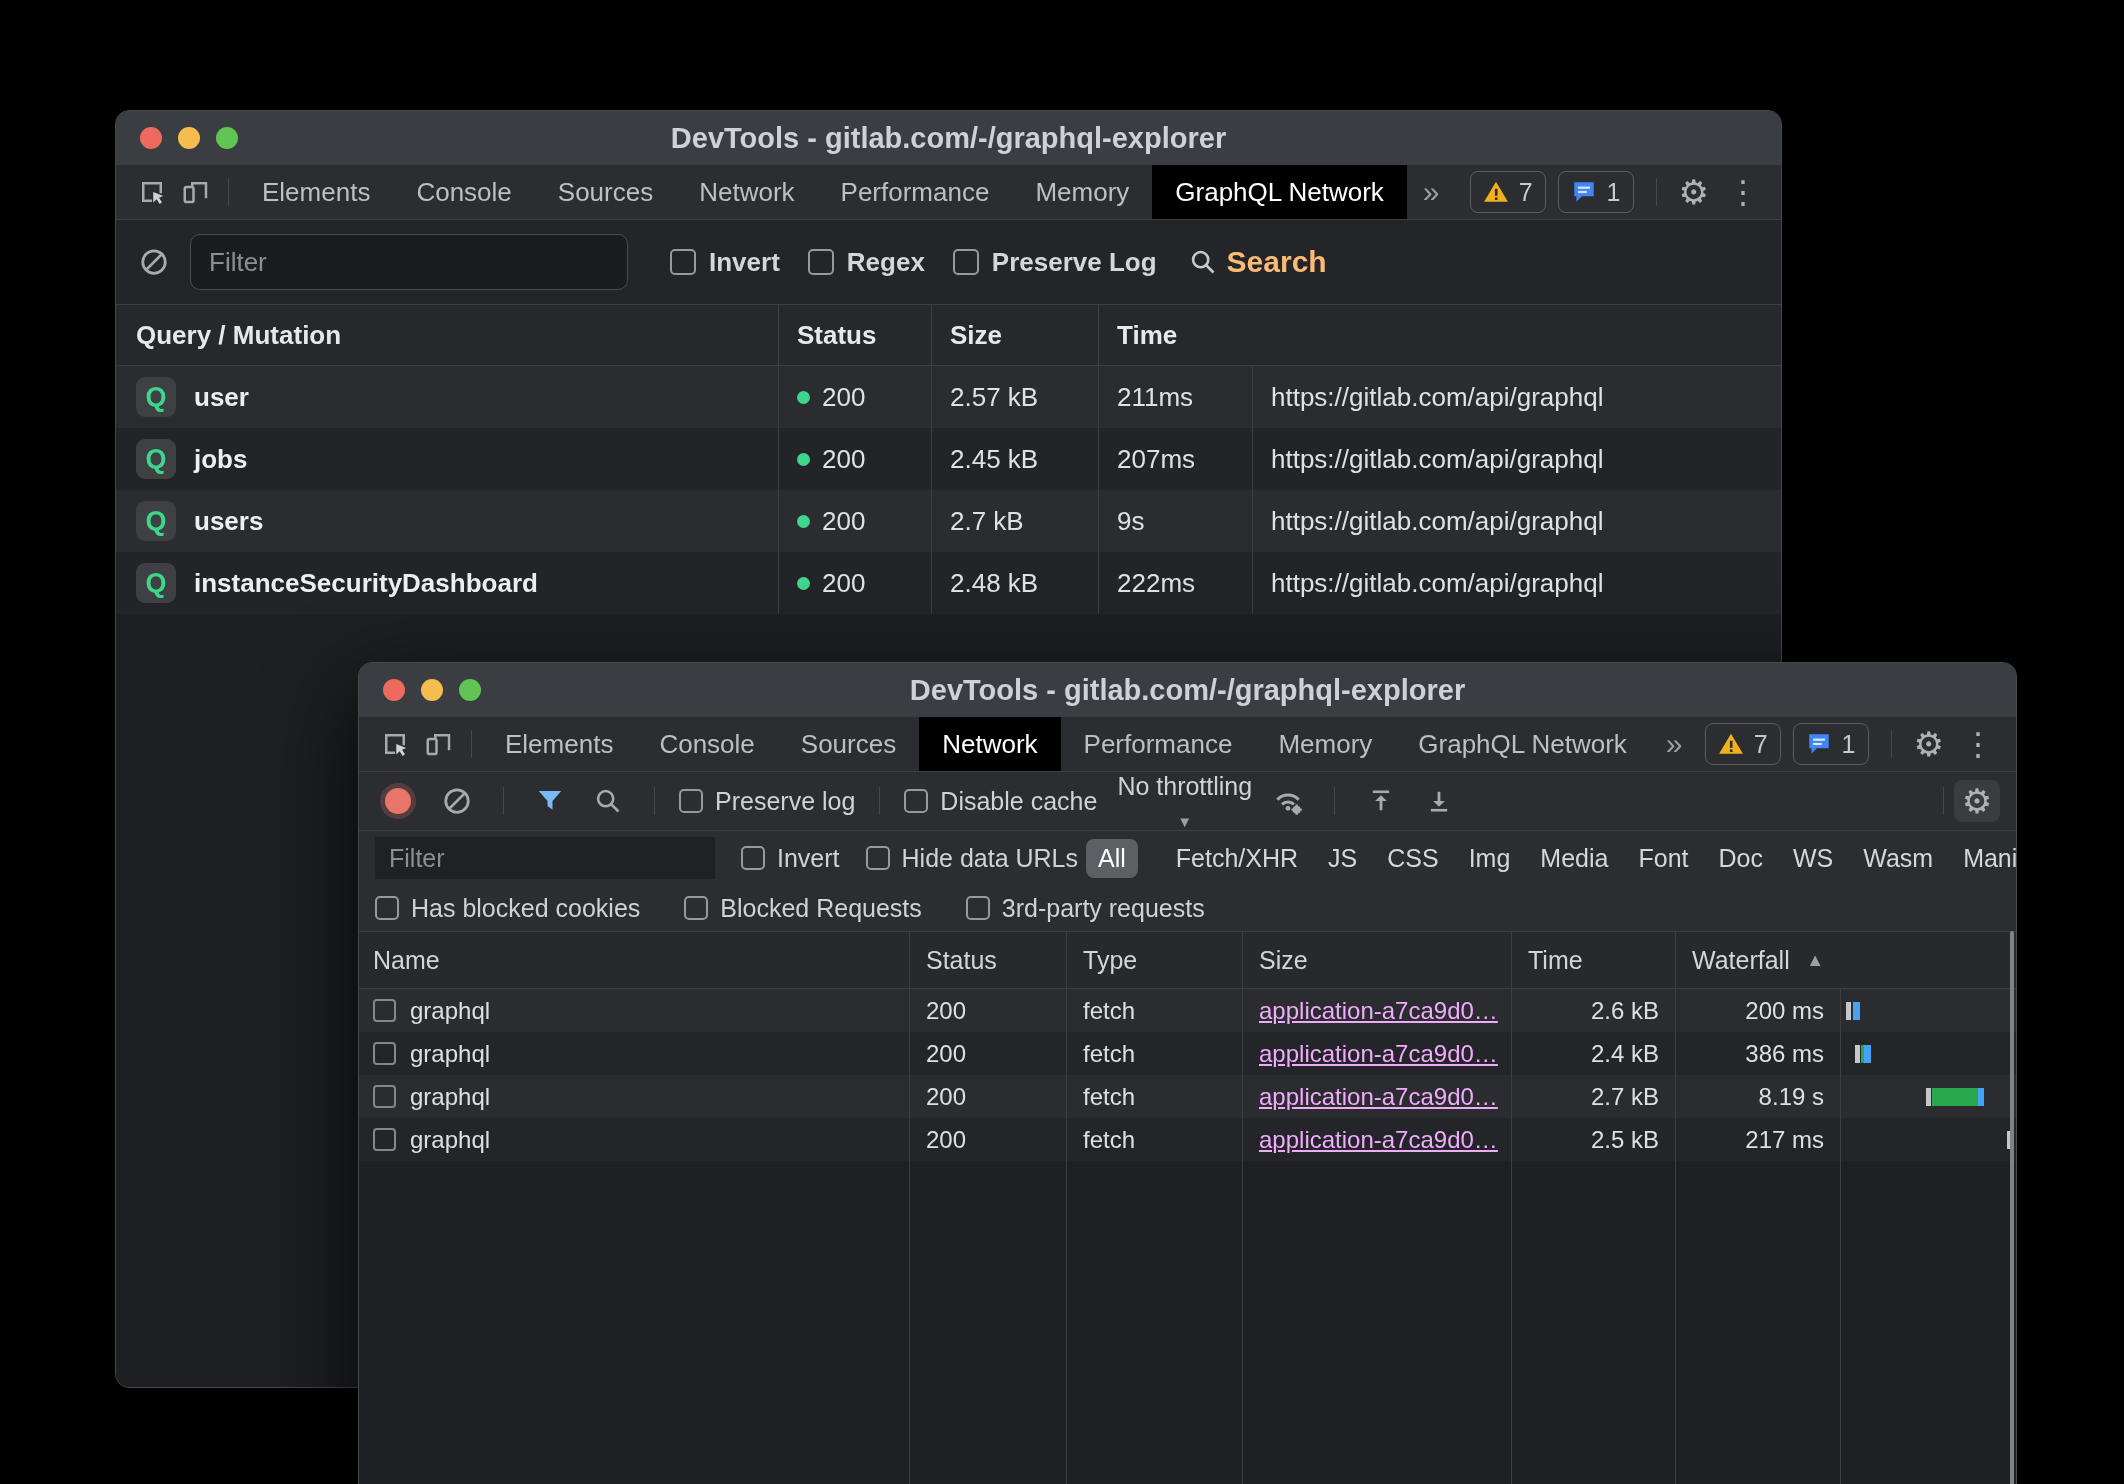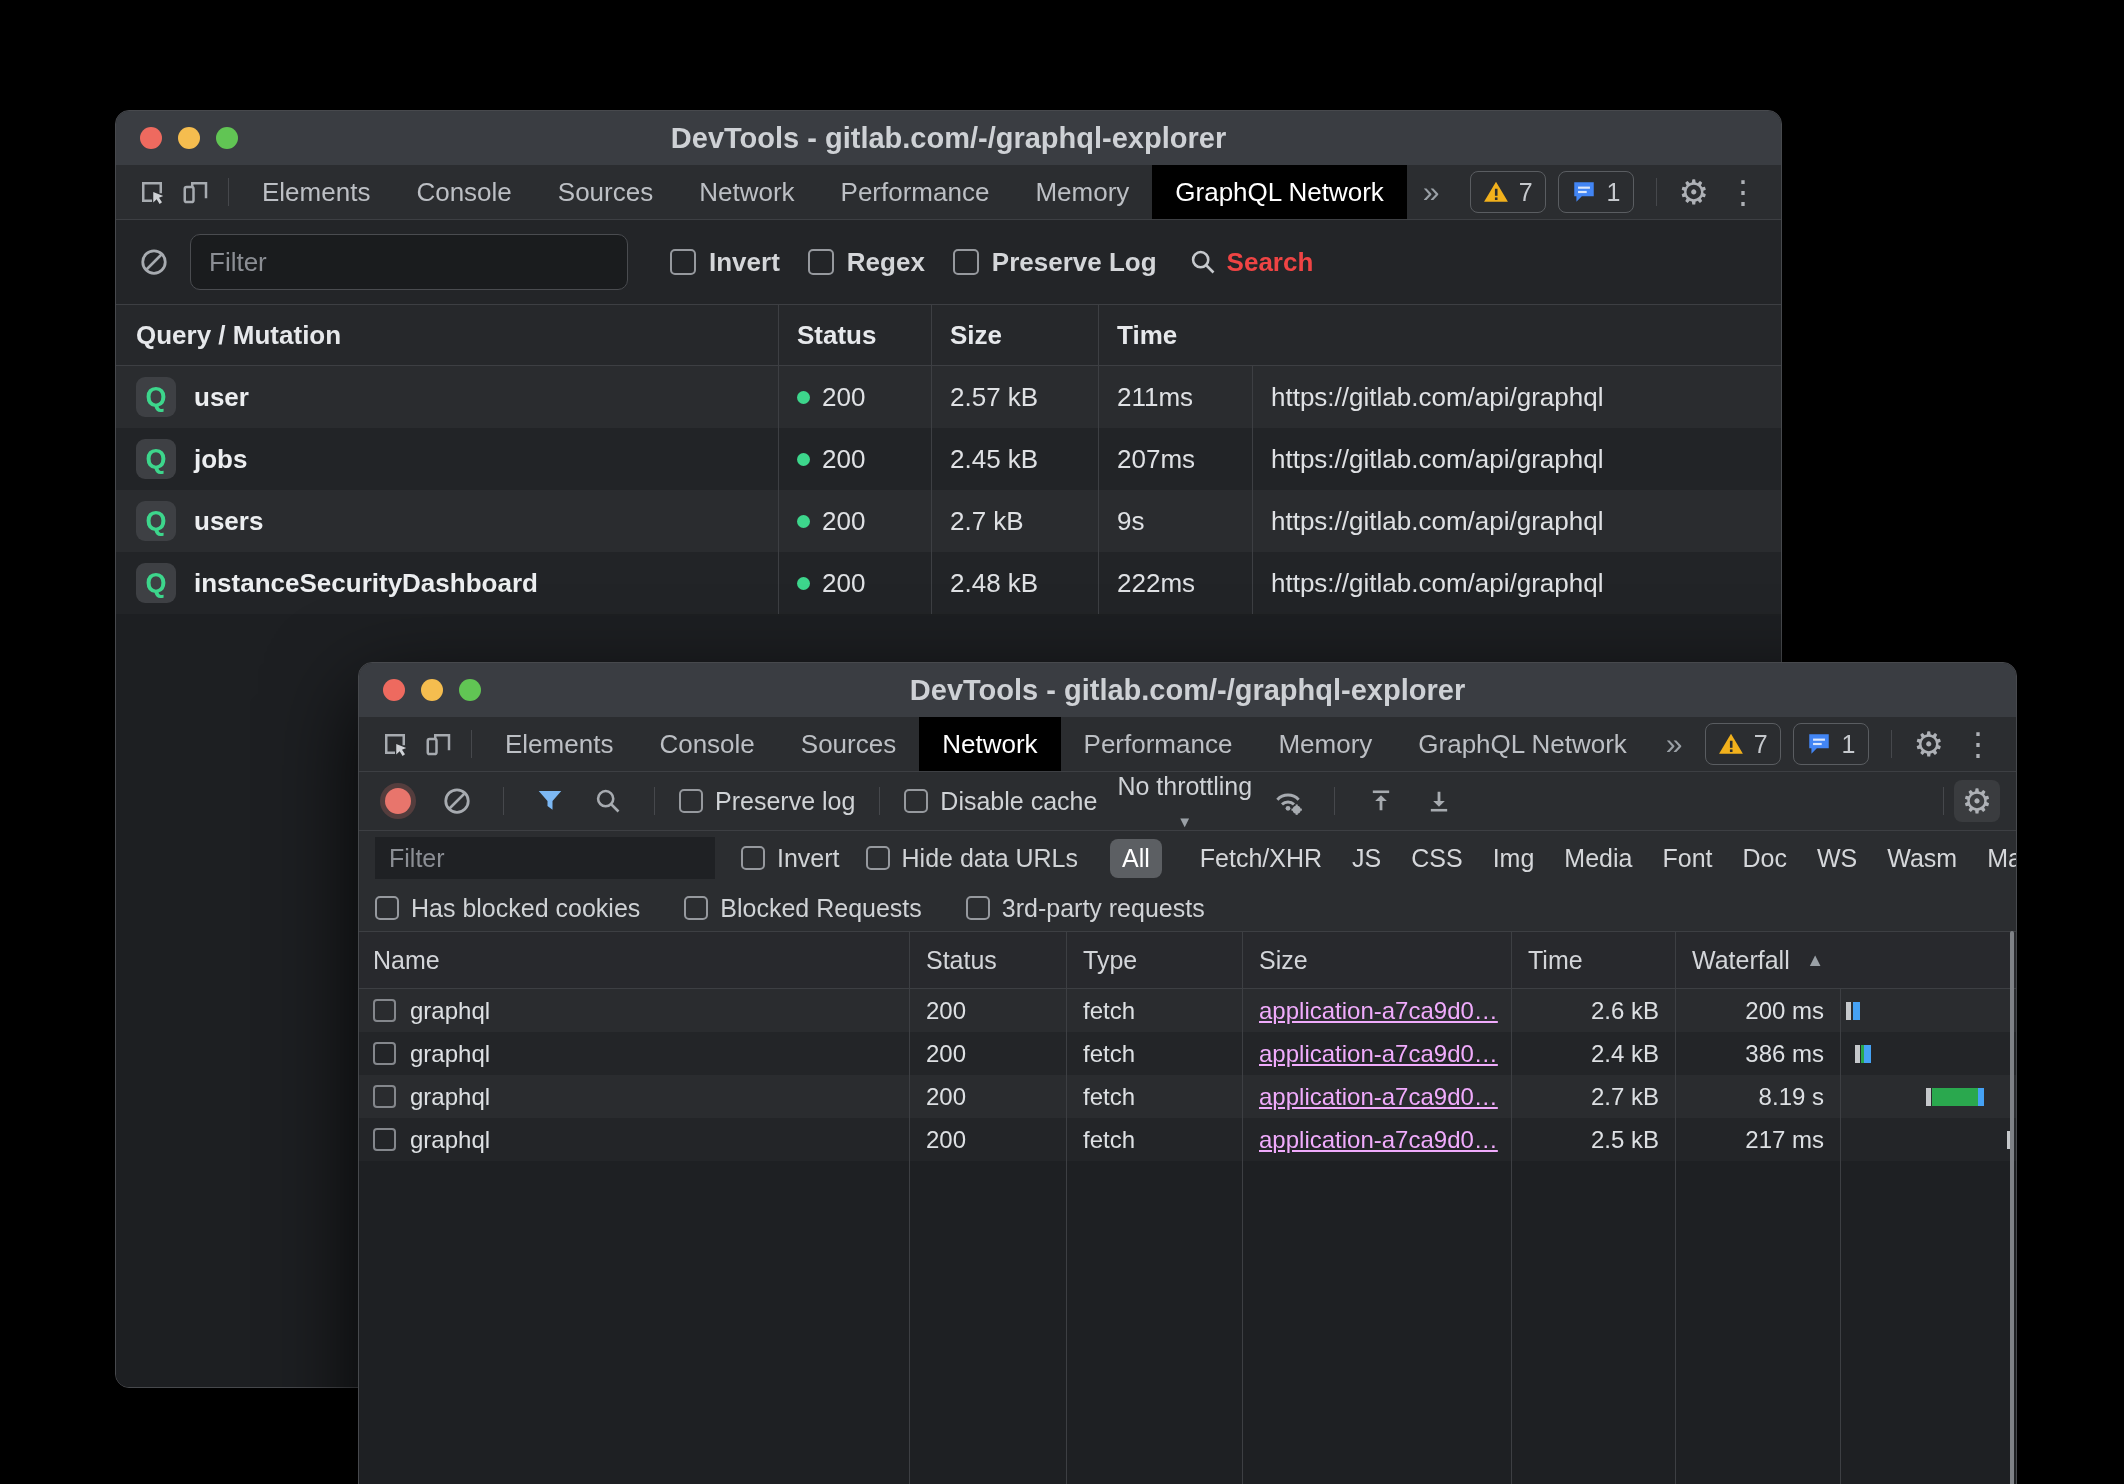--- a/index.html
+++ b/index.html
@@ -26,21 +26,21 @@
   .glyph{color:#aeb1b6;}
   .gear{font-size:34px;line-height:1;}
   .kebab{font-size:32px;line-height:1;padding:0 6px;}
   
   .toolbar{display:flex;align-items:center;background:#2b2d30;border-bottom:1px solid #3d3f43;padding:0 16px;flex:0 0 auto;}
   .filterbar1{height:84px;background:#232528;}
   .filter-input1{width:400px;height:54px;background:#1a1c1e;border:1px solid #4a4c50;border-radius:10px;color:#e3e5e8;font-size:26px;padding:0 18px;margin:0 14px;outline:none;font-family:"Liberation Sans",sans-serif;}
   .filter-input1::placeholder{color:#8b8e94;}
   .cklabel{display:flex;align-items:center;gap:13px;color:#d4d6d9;font-size:26px;font-weight:700;margin-left:28px;white-space:nowrap;}
   .cb{width:22px;height:22px;border:2px solid #96999e;border-radius:5px;flex:0 0 auto;}
-  .searchgrp{display:flex;align-items:center;gap:10px;margin-left:32px;color:#ef4444;font-size:26px;font-weight:700;}
+  .searchgrp{display:flex;align-items:center;gap:10px;margin-left:32px;color:#fdba74;font-size:30px;font-weight:700;}
   
   .grid1{display:grid;grid-template-columns:662px 153px 167px 154px 1fr;}
   .cell{display:flex;align-items:center;padding:0 18px;border-left:1px solid #3d3f43;overflow:hidden;white-space:nowrap;}
   .cell:first-child{border-left:none;padding-left:20px;}
   .thead1{height:60px;background:#26282b;border-bottom:1px solid #3d3f43;font-weight:700;color:#e6e8eb;font-size:26px;flex:0 0 auto;}
   .row1{height:62px;font-size:26px;color:#dfe1e4;}
   .row1:nth-child(odd){background:#2a2c2f;}
   .row1:nth-child(even){background:#222427;}
   .qbadge{width:40px;height:40px;border-radius:9px;background:#3e4044;color:#3dd68c;font-weight:700;font-size:27px;display:flex;align-items:center;justify-content:center;margin-right:18px;flex:0 0 auto;}
   .rowname{font-weight:700;color:#eceef0;}
@@ -53,21 +53,21 @@
   .cb2s{width:20px;height:20px;border:2px solid #96999e;border-radius:5px;flex:0 0 auto;}
   .throttle{display:flex;align-items:center;gap:12px;color:#cfd2d6;font-size:25px;margin-left:6px;white-space:nowrap;flex-direction:column;}
   .caret{font-size:15px;color:#9aa0a6;}
   .gearbox{margin-left:auto;display:flex;align-items:center;}
   .gearbg{width:46px;height:42px;background:#3a3c3f;border-radius:8px;display:flex;align-items:center;justify-content:center;}
   .filterrow2{height:54px;background:#2b2d30;border-bottom:0;gap:0;}
   .filter-input2{width:312px;height:42px;background:#1f2124;border:none;color:#e3e5e8;font-size:25px;padding:0 14px;outline:none;font-family:"Liberation Sans",sans-serif;flex:0 0 auto;}
   .filter-input2::placeholder{color:#8b8e94;}
   .lblf{display:flex;align-items:center;gap:12px;color:#d0d3d6;font-size:25px;margin-left:26px;white-space:nowrap;}
   .chip{padding:5px 12px;color:#d5d7da;font-size:25px;border-radius:8px;margin:0 3px;white-space:nowrap;}
-  .chip.selected{background:#5c5f63;color:#fff;margin-left:32px;}
+  .chip.selected{background:#5c5f63;color:#fff;margin-left:8px;}
   .chipdiv{width:1px;background:#46484c;height:26px;margin:0 10px;}
   .optrow{height:46px;background:#2b2d30;border-bottom:1px solid #3d3f43;gap:0;}
   .optrow .lbl2{margin-right:44px;}
   
   .grid2{display:grid;grid-template-columns:550px 157px 176px 269px 164px 165px 1fr;}
   .cell2{display:flex;align-items:center;padding:0 16px;border-left:1px solid #3d3f43;overflow:hidden;white-space:nowrap;}
   .cell2:first-child{border-left:none;padding-left:14px;}
   .thead2{height:56px;background:#28292d;border-bottom:1px solid #3d3f43;color:#d3d5d9;font-size:25px;flex:0 0 auto;}
   .row2{height:43px;font-size:24px;color:#dde0e3;}
   .row2:nth-child(odd){background:#2a2c2f;}

